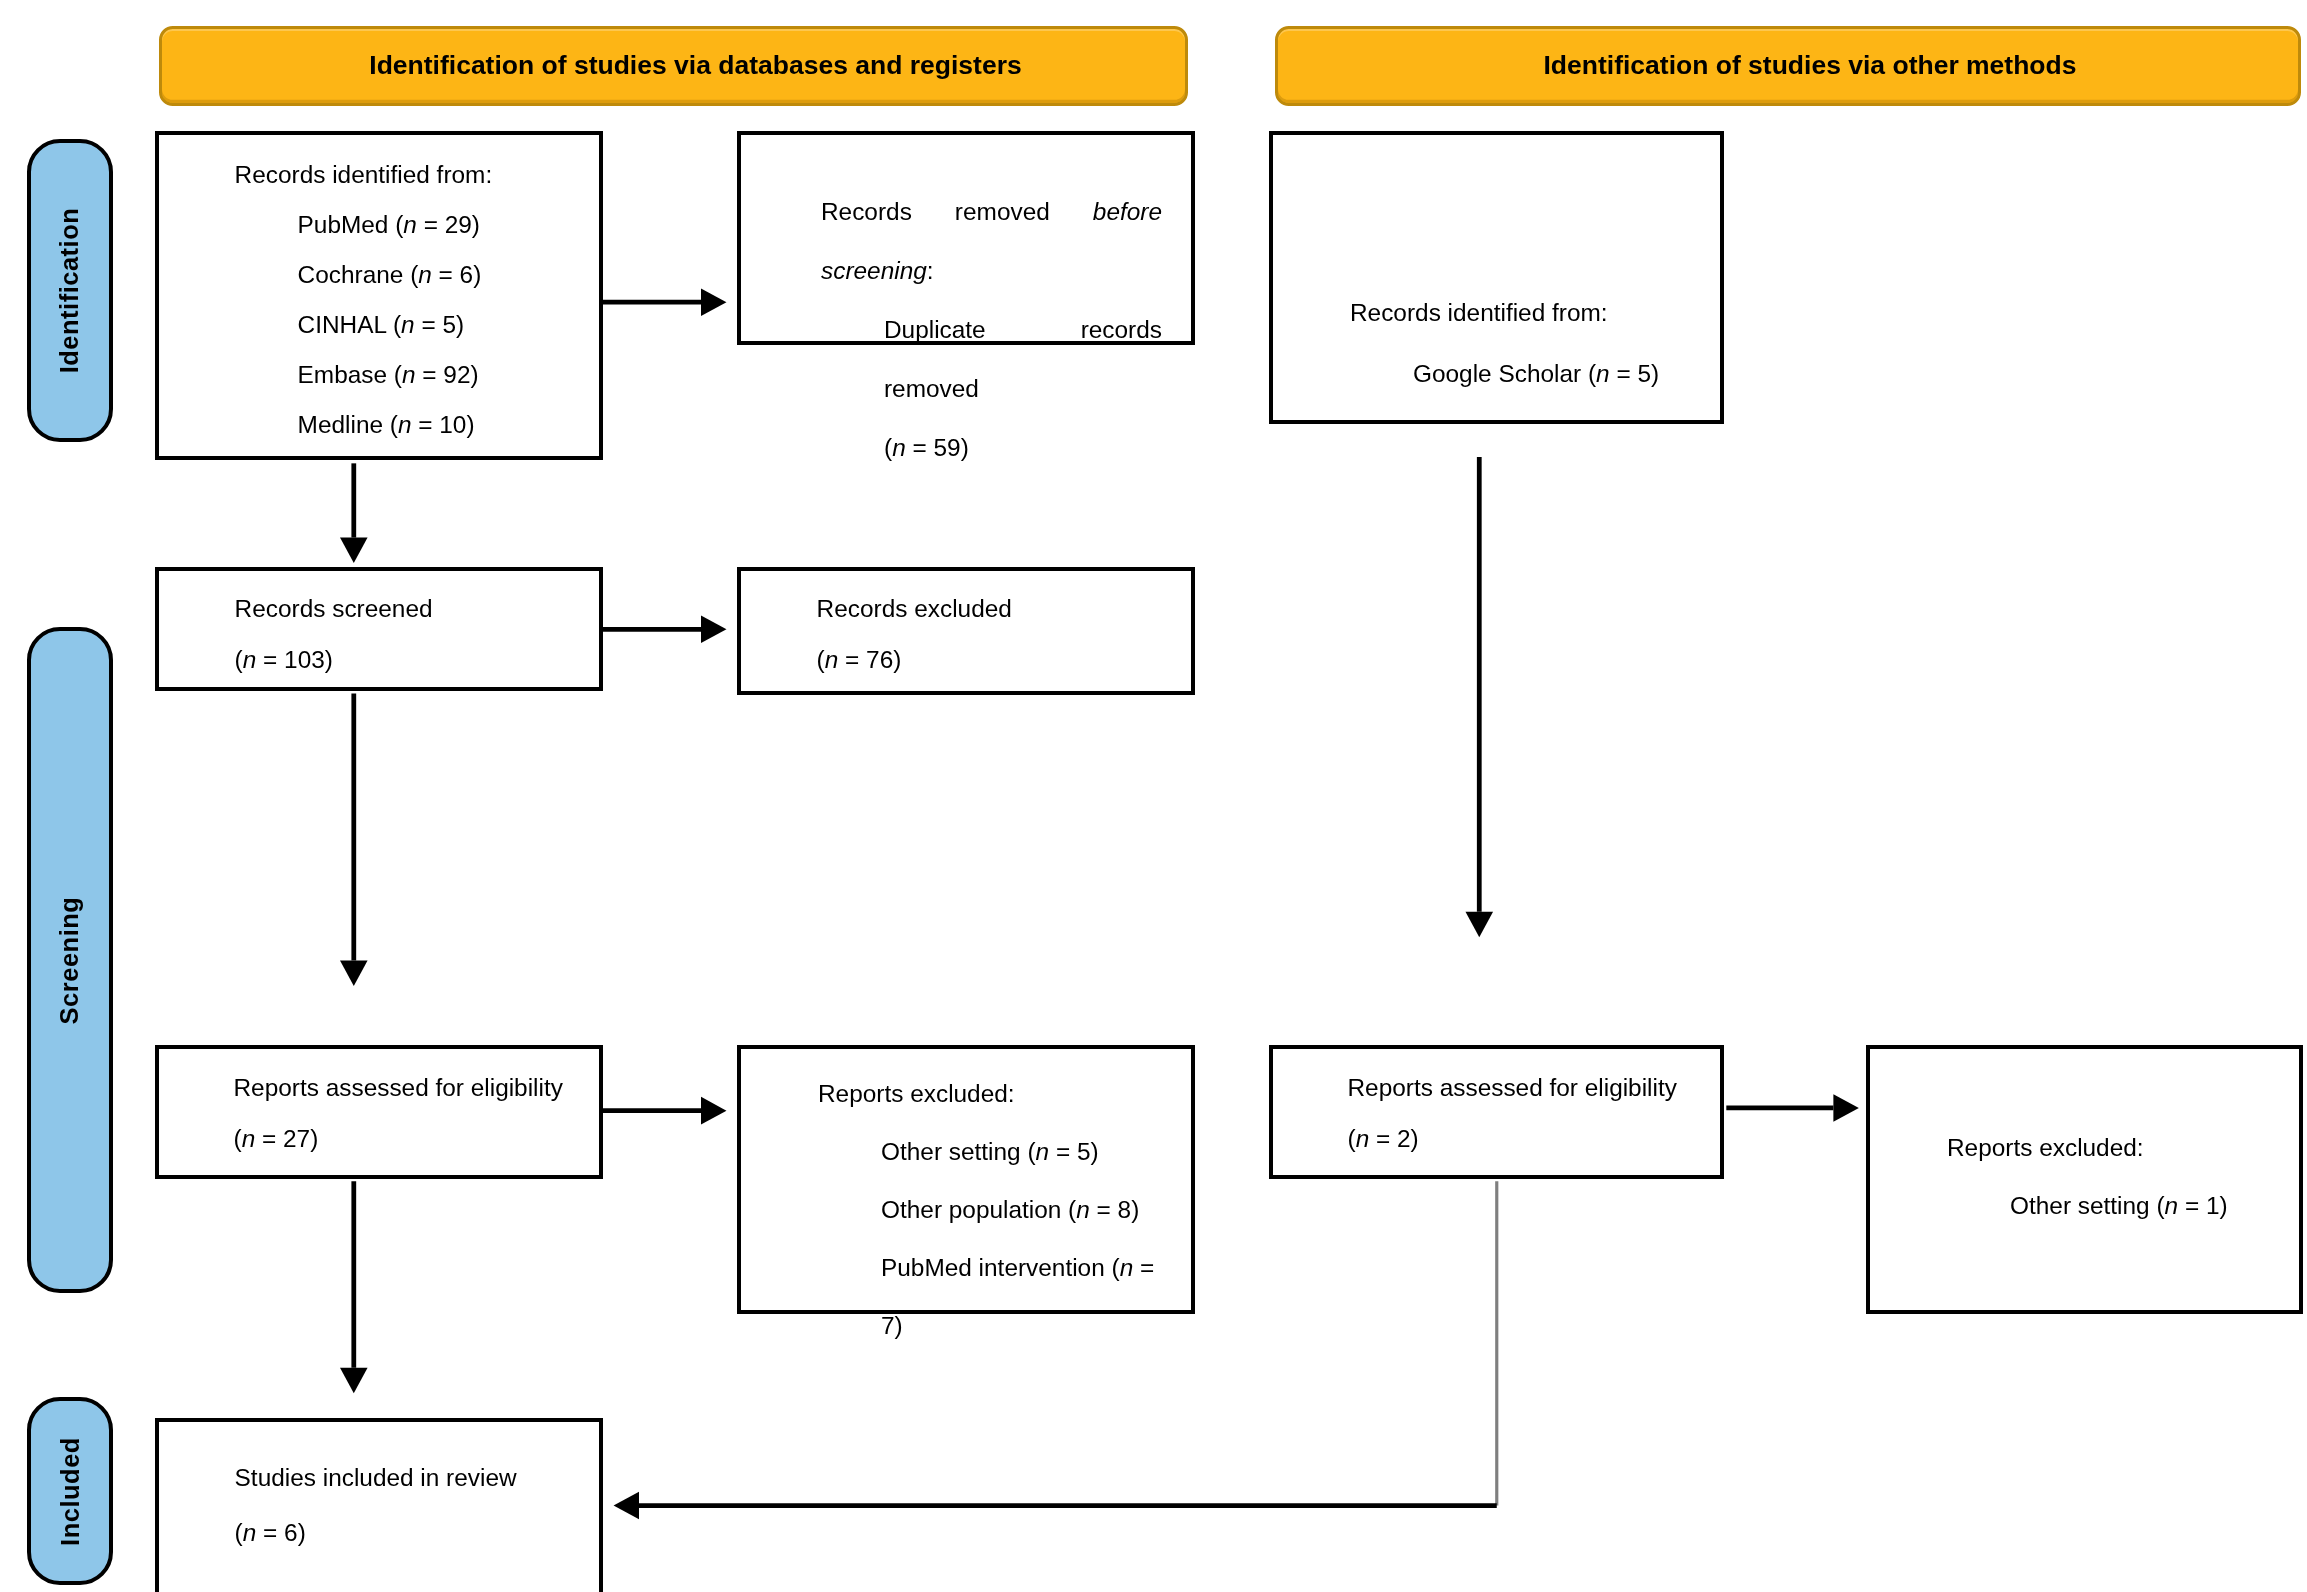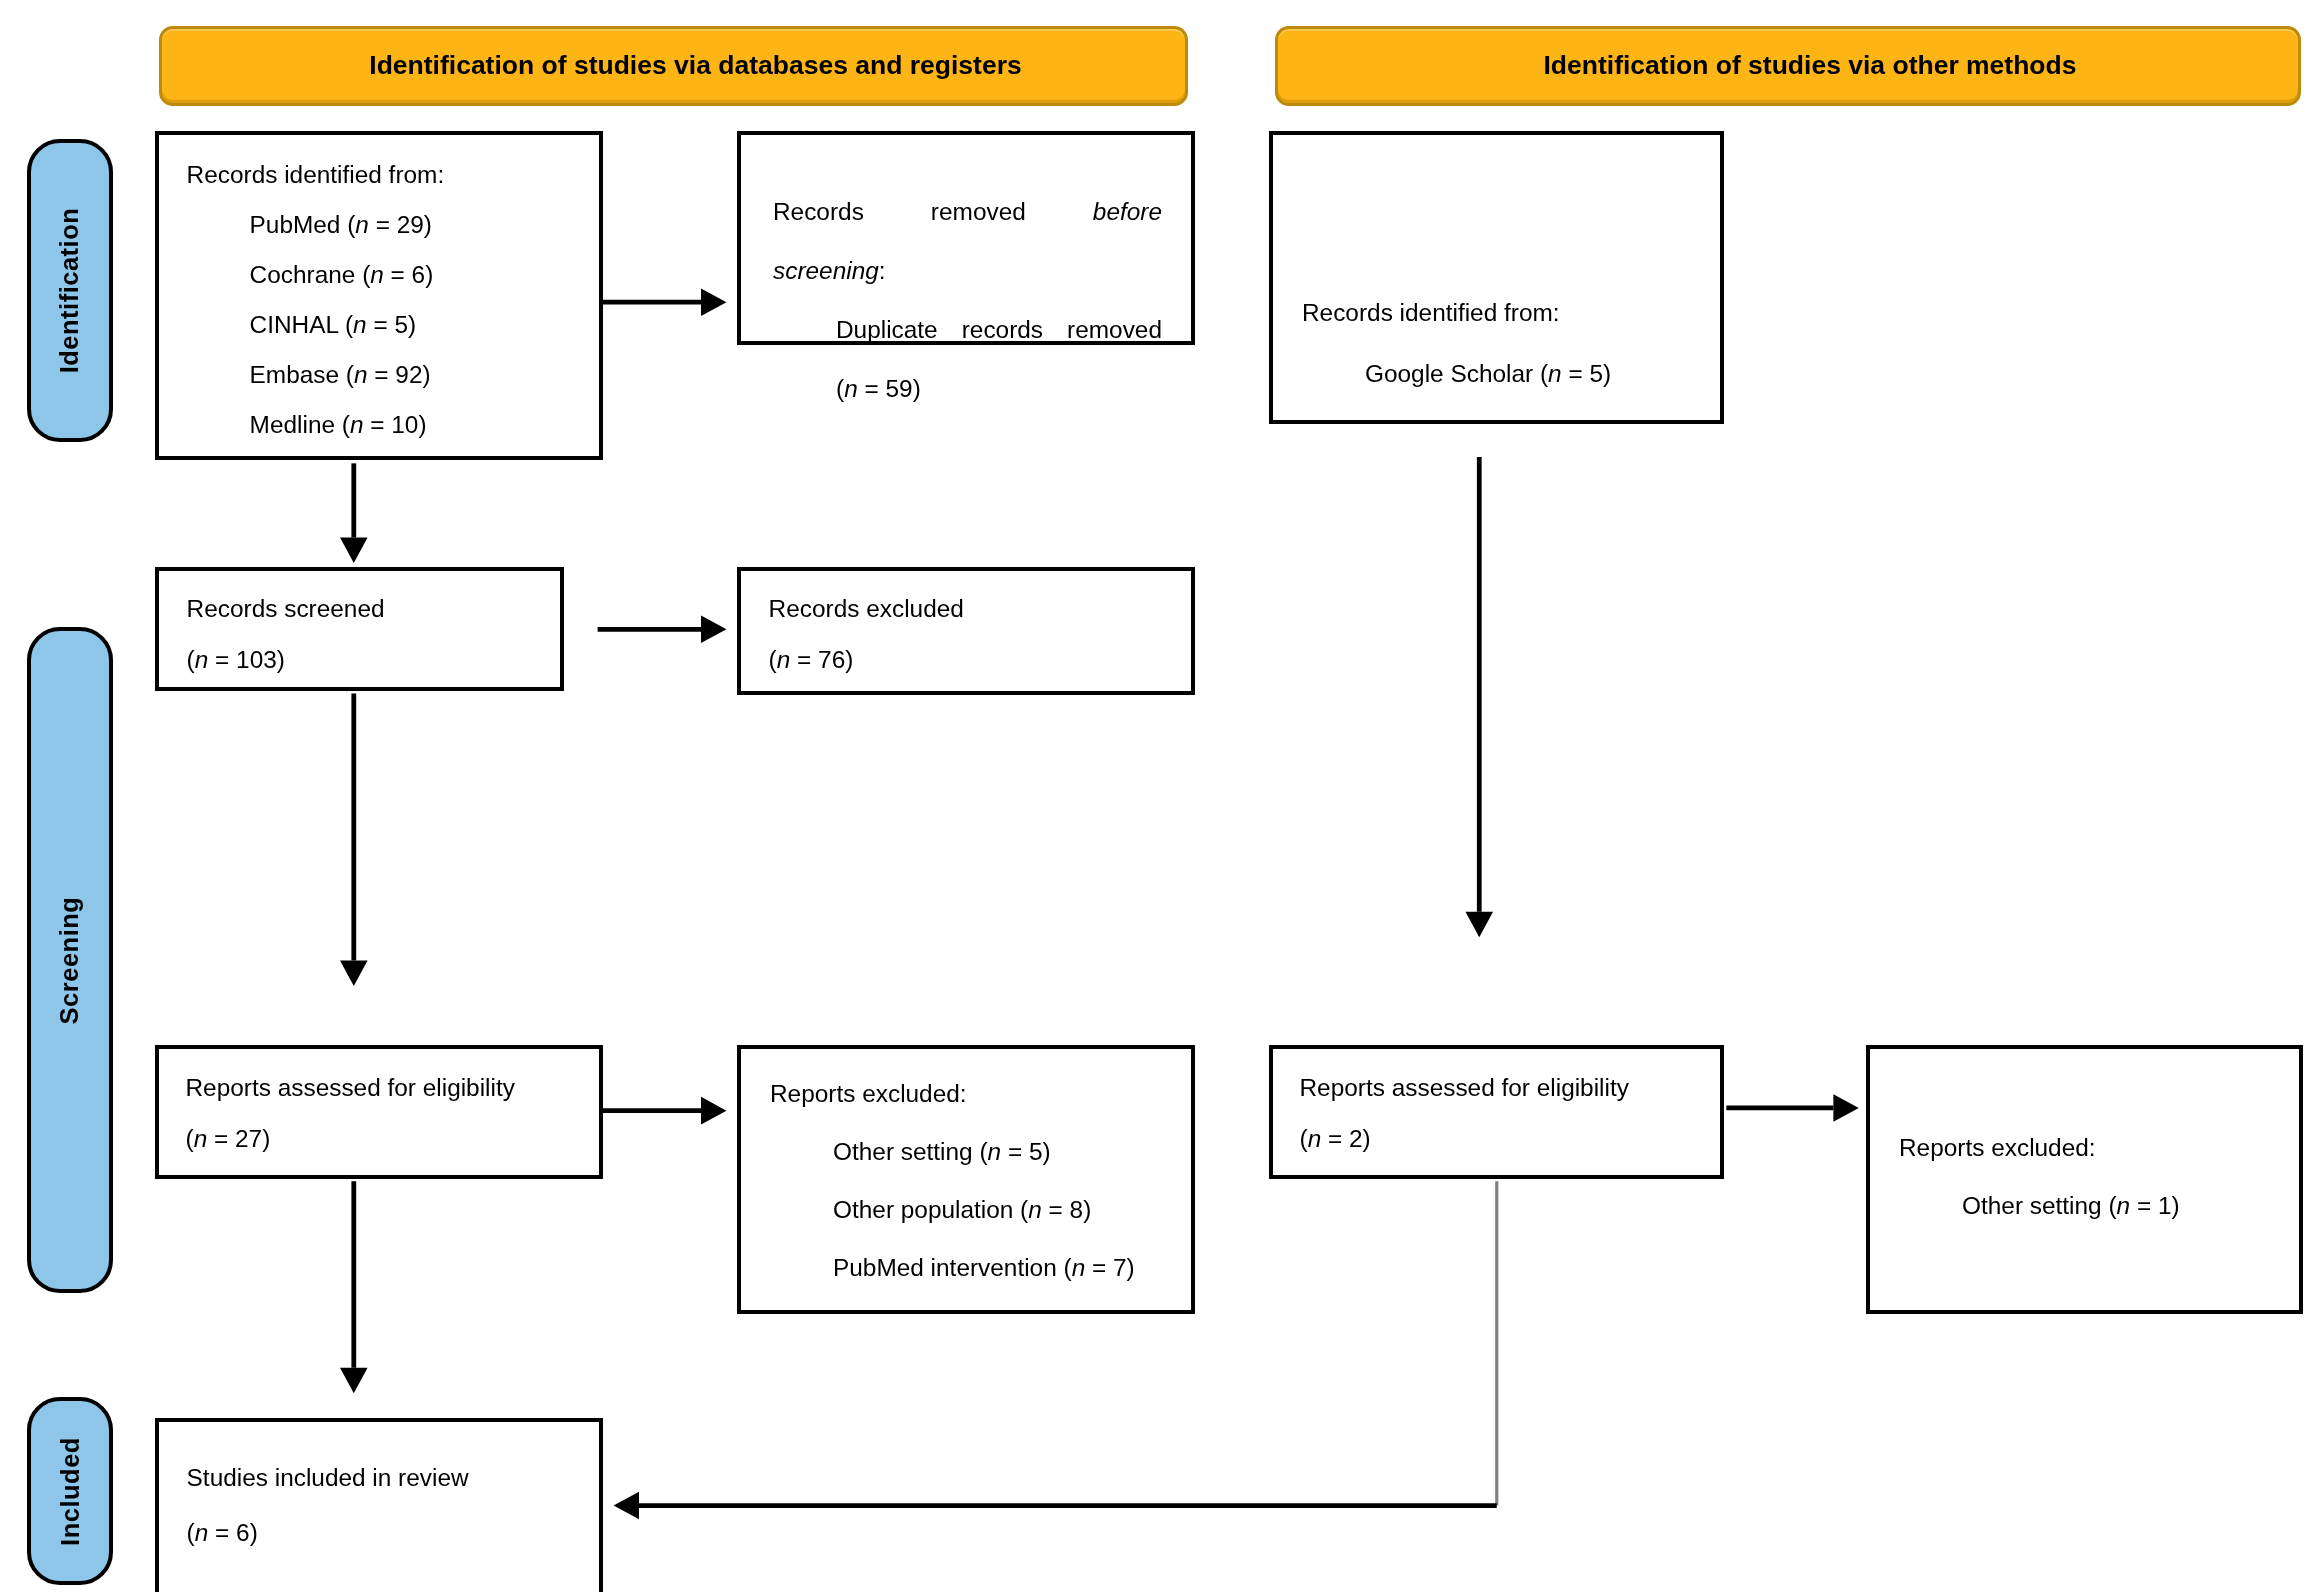--- a/index.html
+++ b/index.html
@@ -37,21 +37,21 @@
     font-weight:bold;font-size:25.5px;
     letter-spacing:0.5px;
   }
   .box{
     position:absolute;z-index:2;
     background:#ffffff;
     border:4.8px solid #000;
     box-sizing:border-box;
     font-size:24.4px;
   }
-  .bline{white-space:normal;}
+  .bline{white-space:normal;margin-left:48px;}
   .bline.indent{padding-left:63px;}
   .bline.jlast{text-align:justify;text-align-last:justify;}
   .bline i{font-style:italic;}
 </style>
 </head>
 <body>
 
 <div class="stage">
 
   <svg class="overlay" width="2307" height="1592" viewBox="0 0 4351 3003">
@@ -121,21 +121,21 @@
       <div class="bline"><i>screening</i><span>:</span></div>
       <div class="bline indent jlast"><span>Duplicate records removed</span></div>
       <div class="bline indent"><span>(</span><i>n</i><span> = 59)</span></div>
     </div>
 
   <div class="box" style="left:1269px;top:131px;width:455px;height:293px;padding:147px 16px 0 29px;line-height:61px;">
       <div class="bline"><span>Records identified from:</span></div>
       <div class="bline indent"><span>Google Scholar (</span><i>n</i><span> = 5)</span></div>
     </div>
 
-  <div class="box" style="left:155px;top:567px;width:409px;height:124px;padding:11.7px 16px 0 27.6px;line-height:51px;">
+  <div class="box" style="left:155px;top:567px;width:448px;height:124px;padding:11.7px 16px 0 27.6px;line-height:51px;">
       <div class="bline"><span>Records screened</span></div>
       <div class="bline"><span>(</span><i>n</i><span> = 103)</span></div>
     </div>
 
   <div class="box" style="left:737px;top:567px;width:458px;height:128px;padding:11.7px 16px 0 27.6px;line-height:51px;">
       <div class="bline"><span>Records excluded</span></div>
       <div class="bline"><span>(</span><i>n</i><span> = 76)</span></div>
     </div>
 
   <div class="box" style="left:155px;top:1045px;width:448px;height:134px;padding:12.7px 10.6px 0 26.5px;line-height:51px;">

